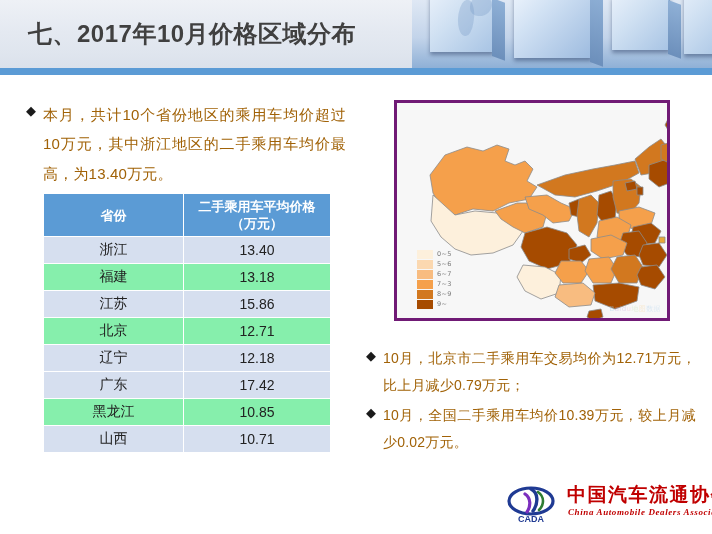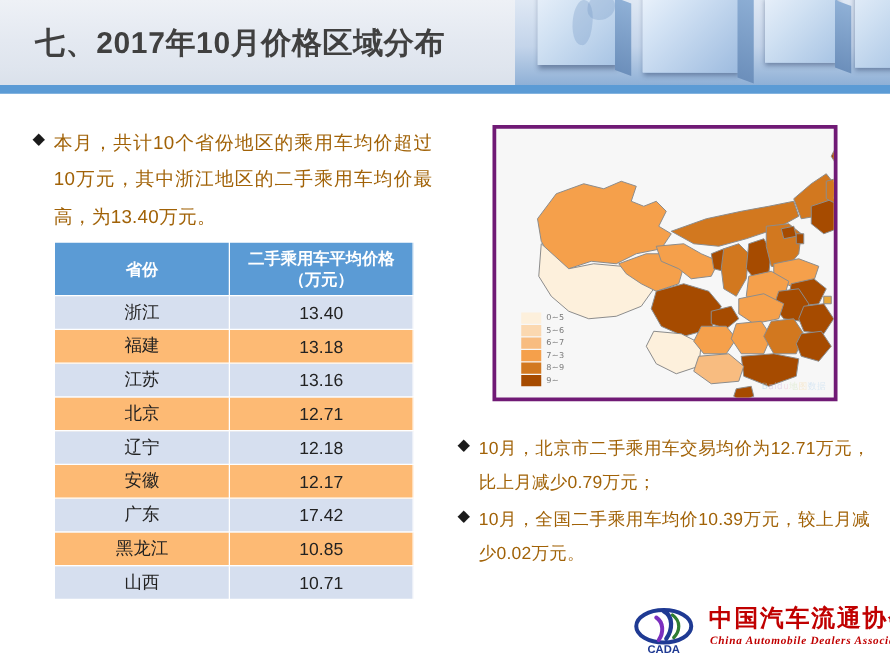--- a/index.html
+++ b/index.html
@@ -79,21 +79,21 @@
     background:#5B9BD5; color:#ffffff; font-size:13px; font-weight:bold;
     padding:4px 2px; line-height:1.32; text-align:center;
     border:1px solid #ffffff;
   }
   .tbl th.c-prov { width:140px; }
   .tbl td {
     font-size:14px; color:#222; text-align:center;
     padding:4px 16px; height:26px; border:1px solid #ffffff;
   }
   .tbl tr.odd td  { background:#D6DFEF; }
-  .tbl tr.even td { background:#fdba74; }
+  .tbl tr.even td { background:#86efac; }
 
   
   .map-panel {
     position:absolute; left:362px; top:100px; width:276px; height:221px;
     background:#f7f7f7; border:3px solid #701a75;
     overflow:hidden;
     margin-left:32px;
   }
   .map-svg { position:absolute; left:0; top:0; }
   .legend {
@@ -180,33 +180,29 @@
       <tr class="odd">
         <td>浙江</td>
         <td>13.40</td>
       </tr>
       <tr class="even">
         <td>福建</td>
         <td>13.18</td>
       </tr>
       <tr class="odd">
         <td>江苏</td>
-        <td>13.16</td>
+        <td>15.86</td>
       </tr>
       <tr class="even">
         <td>北京</td>
         <td>12.71</td>
       </tr>
       <tr class="odd">
         <td>辽宁</td>
         <td>12.18</td>
-      </tr>
-      <tr class="even">
-        <td>安徽</td>
-        <td>12.17</td>
       </tr>
       <tr class="odd">
         <td>广东</td>
         <td>17.42</td>
       </tr>
       <tr class="even">
         <td>黑龙江</td>
         <td>10.85</td>
       </tr>
       <tr class="odd">

